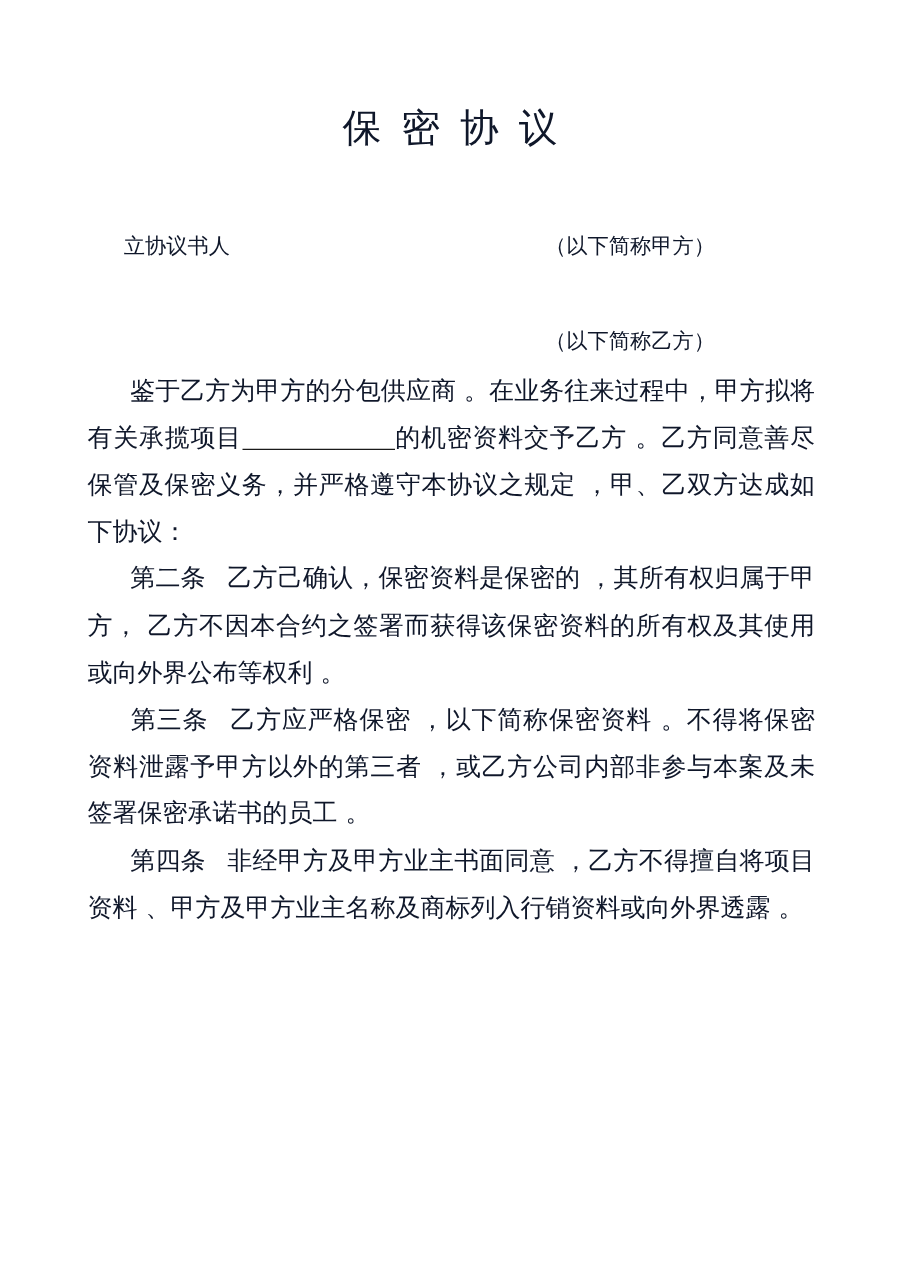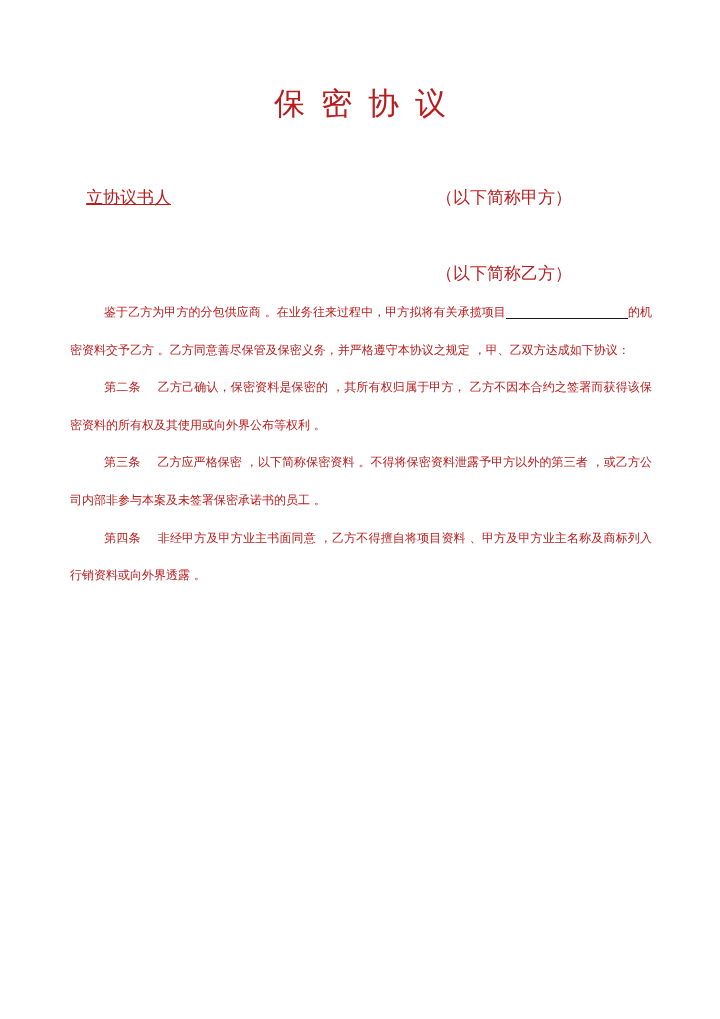--- a/index.html
+++ b/index.html
@@ -7,21 +7,21 @@
     padding: 0;
     background: #ffffff;
   }
   .page {
     position: relative;
     width: 720px;
     height: 1019px;
     background: #ffffff;
     overflow: hidden;
     font-family: "DejaVu Serif", "Liberation Serif", serif;
-    color: #b91c1c;
+    color: #0f172a;
   }
 
   
   .doc-title {
     position: absolute;
     left: 0;
     top: 83px;
     width: 720px;
     text-align: center;
     font-size: 31px;
@@ -39,41 +39,40 @@
     left: 70px;
     width: 580px;
     font-size: 17px;
     line-height: 26px;
   }
   .party-row-a { top: 184px; }
   .party-row-b { top: 260px; }
 
   .party-label {
     position: absolute;
-    left: 16px;
+    left: 29px;
     top: 0;
     white-space: pre;
-    text-decoration: underline;
   }
   .party-alias {
     position: absolute;
     left: 366px;
     top: 0;
     white-space: pre;
   }
 
   
   .body-block {
     position: absolute;
     left: 70px;
     top: 294px;
     width: 582px;
   }
   .para {
-    font-size: 12px;
+    font-size: 20px;
     line-height: 37.6px;
     text-align: justify;
     text-justify: inter-character;
     margin: 0;
     word-break: break-all;
   }
   .para .lead-indent {
     display: inline-block;
     width: 34px;
   }

